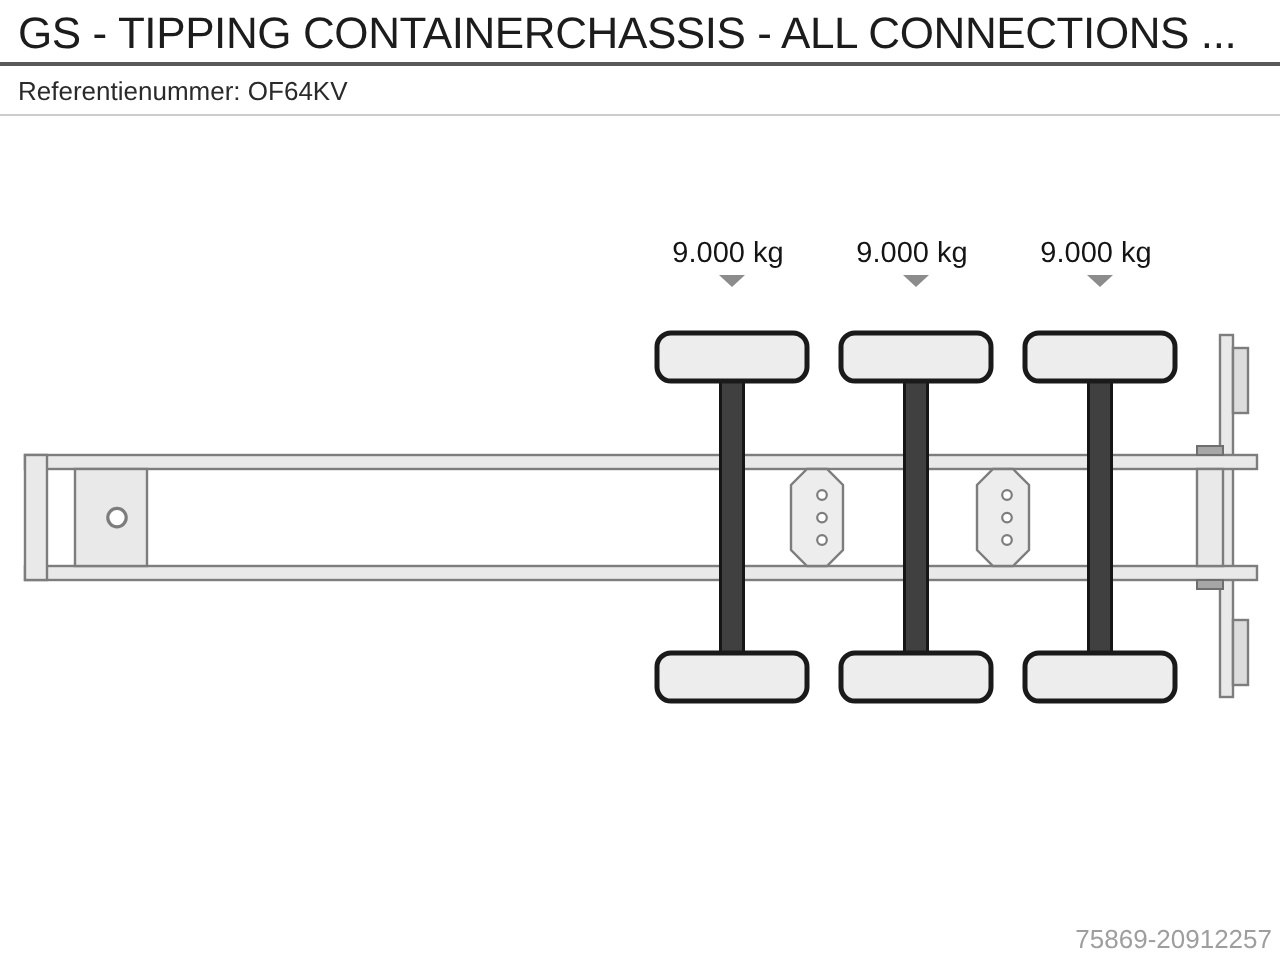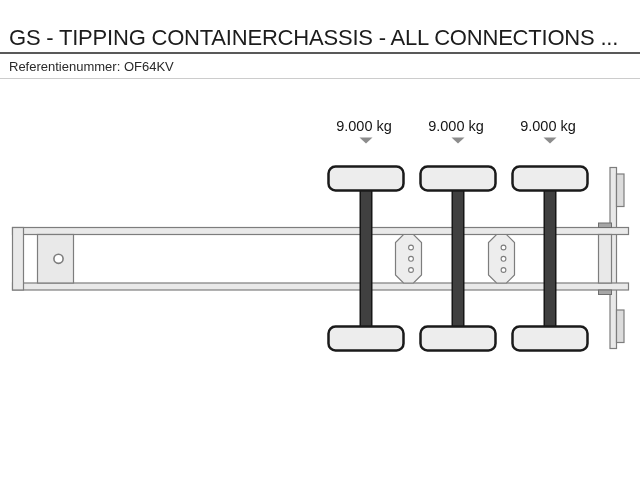--- a/index.html
+++ b/index.html
@@ -6,21 +6,21 @@
   body{
     width:640px;height:480px;
     background:#ffffff;
     font-family:"Liberation Sans", sans-serif;
     position:relative;
     overflow:hidden;
   }
   .page{position:absolute;inset:0;background:#ffffff;}
   .header{position:absolute;top:0;left:0;right:0;}
   .title{
-    margin:24px 8px 0 9px;
+    margin:3px 8px 0 9px;
     font-size:22px;line-height:27px;
     letter-spacing:-0.2px;
     color:#1c1c1c;
     white-space:nowrap;overflow:hidden;
   }
   .divider-dark{height:2px;background:#595959;margin-top:1px;}
   .ref-line{
     margin:6px 0 4px 9px;
     font-size:13px;line-height:14px;
     color:#2a2a2a;white-space:nowrap;
@@ -100,14 +100,15 @@
     <g>
       <rect x="544.25" y="186.5" width="11.5" height="144" fill="#404040" stroke="#161616" stroke-width="1.5"></rect>
       <rect x="512.5" y="166.5" width="75" height="24" rx="7" fill="#ededed" stroke="#1a1a1a" stroke-width="2.5"></rect>
       <rect x="512.5" y="326.5" width="75" height="24" rx="7" fill="#ededed" stroke="#1a1a1a" stroke-width="2.5"></rect>
       <polygon points="543.5,137.5 556.5,137.5 550,143.5" fill="#8c8c8c"></polygon>
       <text class="axle-load" x="548" y="131" text-anchor="middle">9.000 kg</text>
     </g>
 
   </svg>
 
+  <div class="watermark">75869-20912257</div>
 
 </div>
 
 </body></html>

